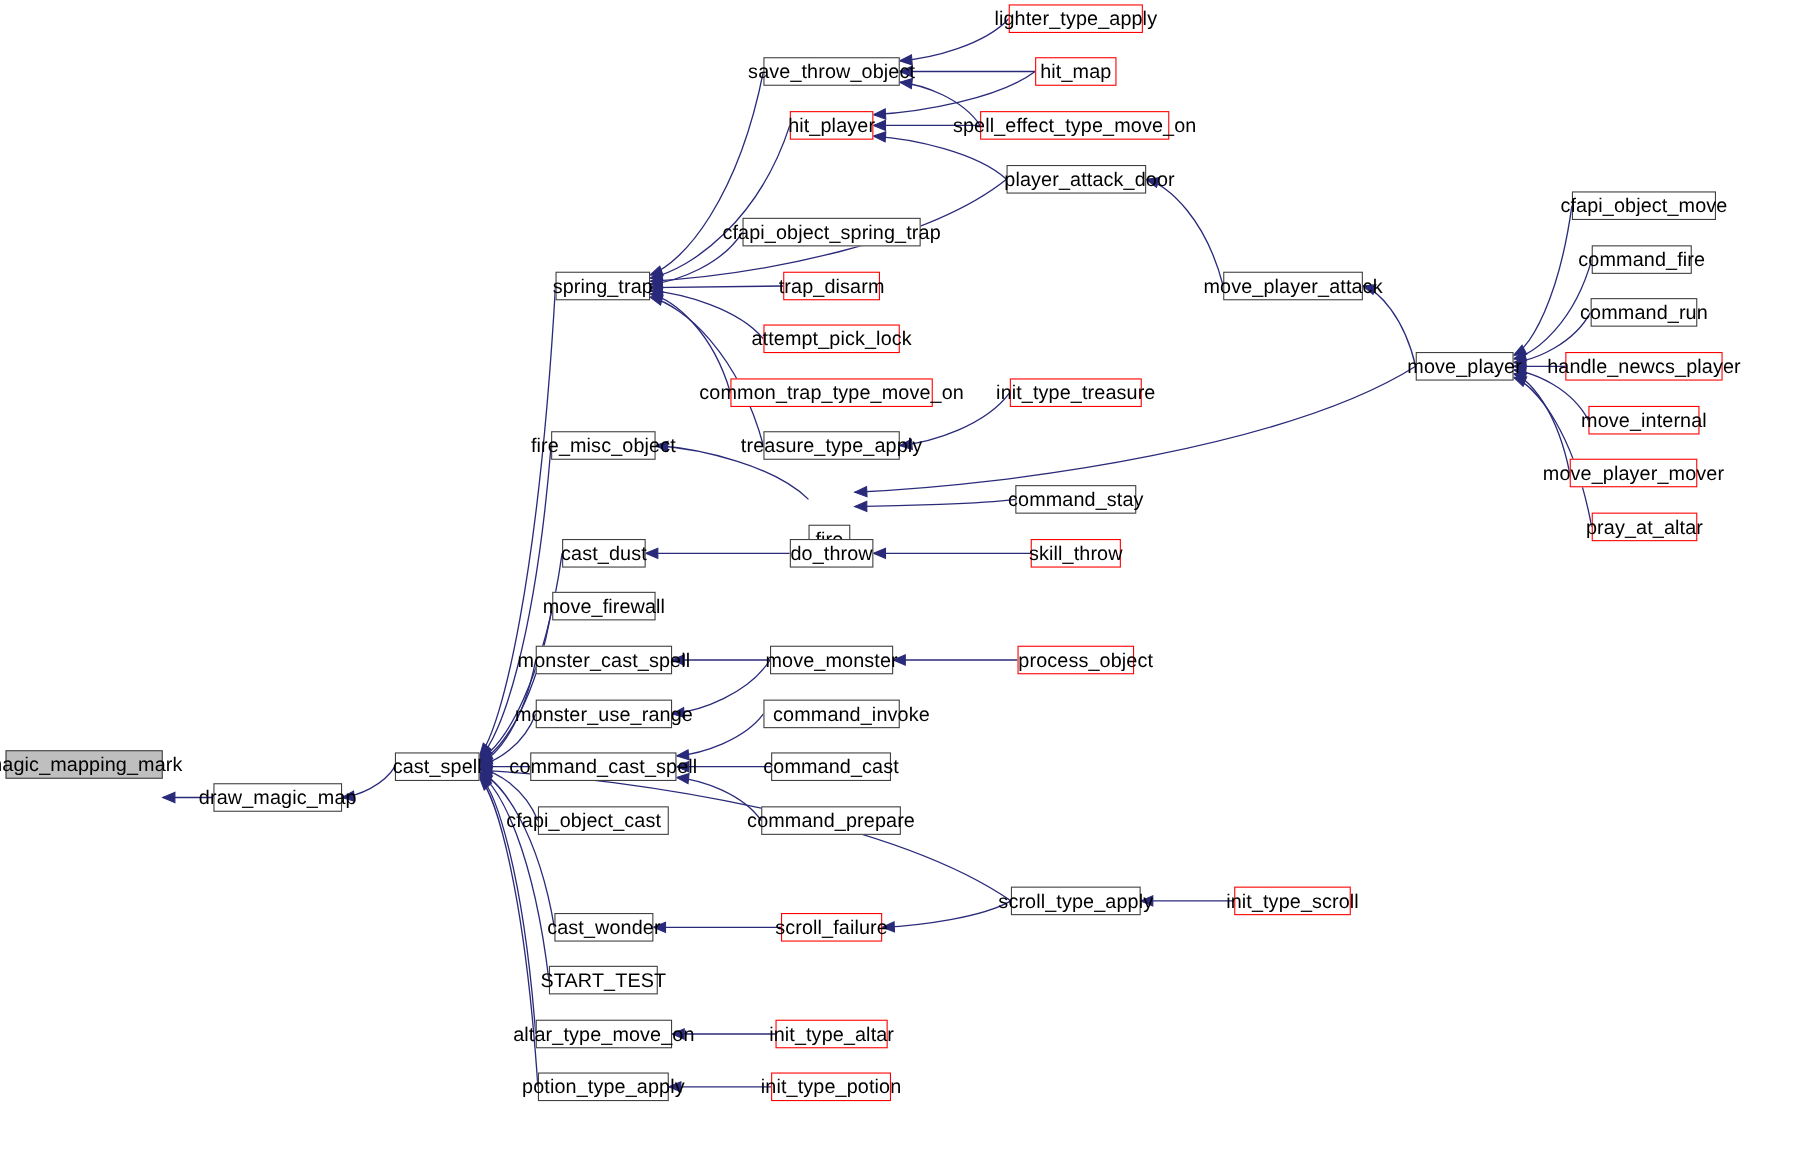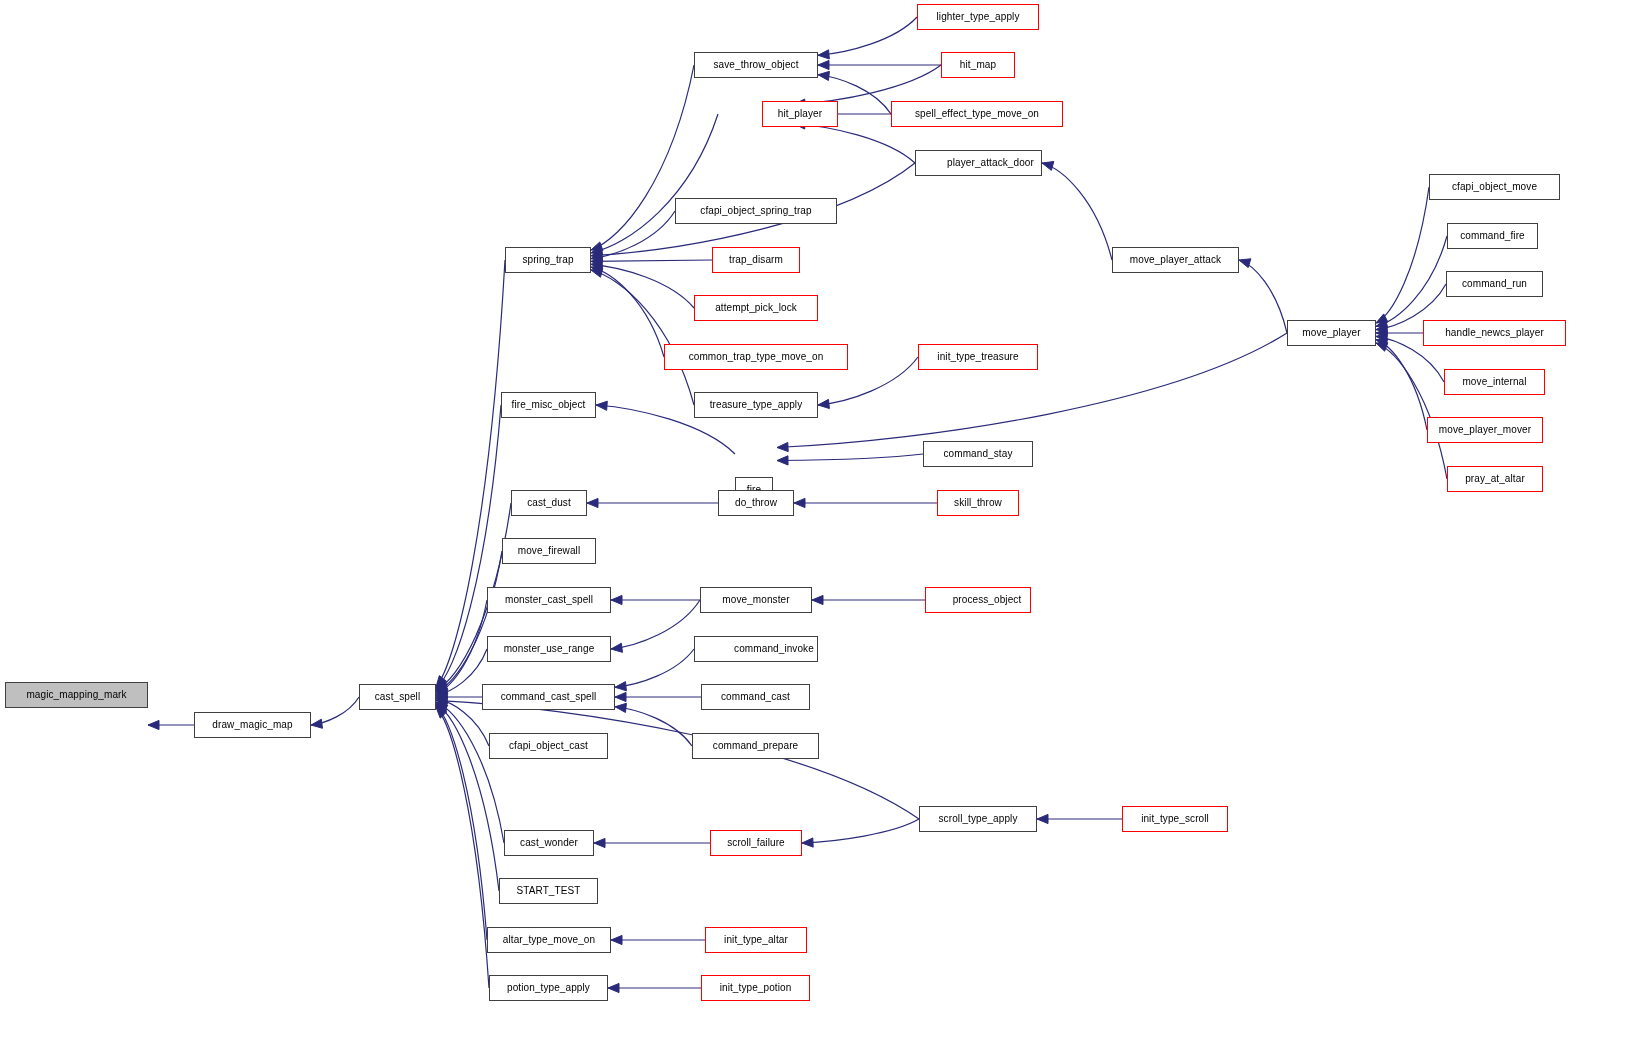--- a/index.html
+++ b/index.html
@@ -26,21 +26,21 @@
   .node {
     position: absolute;
     box-sizing: border-box;
     display: flex;
     align-items: center;
     justify-content: center;
     height: 26px;
     border: 1px solid #404040;
     background: #ffffff;
     color: #000000;
-    font-size: 10px;
+    font-size: 18px;
     line-height: 1;
     white-space: nowrap;
     letter-spacing: 0.1px;
     cursor: pointer;
   }
   .node.red {
     border-color: #ff0000;
   }
   .node.highlight {
     background: #bfbfbf;
@@ -179,21 +179,21 @@
       </div>
       <div class="node" style="left: 694px; top: 52px; width: 124px;">
         <span class="lbl">save_throw_object</span>
       </div>
       <div class="node red" style="left: 917px; top: 4px; width: 122px;">
         <span class="lbl">lighter_type_apply</span>
       </div>
       <div class="node red" style="left: 941px; top: 52px; width: 74px;">
         <span class="lbl">hit_map</span>
       </div>
-      <div class="node red" style="left: 718px; top: 101px; width: 76px; margin-left: 44px;">
+      <div class="node red" style="left: 718px; top: 101px; width: 76px;">
         <span class="lbl">hit_player</span>
       </div>
       <div class="node red" style="left: 891px; top: 101px; width: 172px;">
         <span class="lbl">spell_effect_type_move_on</span>
       </div>
       <div class="node" style="left: 915px; top: 150px; width: 127px; padding-left: 24px;">
         <span class="lbl">player_attack_door</span>
       </div>
       <div class="node" style="left: 675px; top: 198px; width: 162px;">
         <span class="lbl">cfapi_object_spring_trap</span>
@@ -251,21 +251,21 @@
       </div>
       <div class="node" style="left: 694px; top: 636px; width: 124px; padding-left: 36px;">
         <span class="lbl">command_invoke</span>
       </div>
       <div class="node" style="left: 482px; top: 684px; width: 133px;">
         <span class="lbl">command_cast_spell</span>
       </div>
       <div class="node" style="left: 701px; top: 684px; width: 109px;">
         <span class="lbl">command_cast</span>
       </div>
-      <div class="node" style="left: 489px; top: 733px; width: 119px;">
+      <div class="node" style="left: 489px; top: 733px; width: 119px; justify-content: flex-end;">
         <span class="lbl">cfapi_object_cast</span>
       </div>
       <div class="node" style="left: 692px; top: 733px; width: 127px;">
         <span class="lbl">command_prepare</span>
       </div>
       <div class="node" style="left: 919px; top: 806px; width: 118px;">
         <span class="lbl">scroll_type_apply</span>
       </div>
       <div class="node red" style="left: 1122px; top: 806px; width: 106px;">
         <span class="lbl">init_type_scroll</span>

